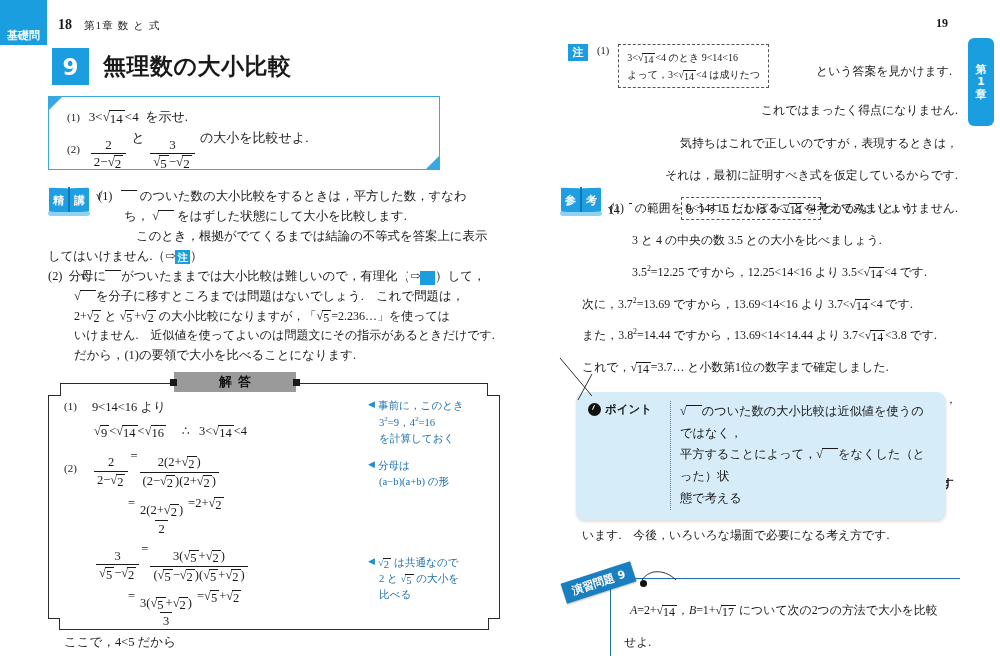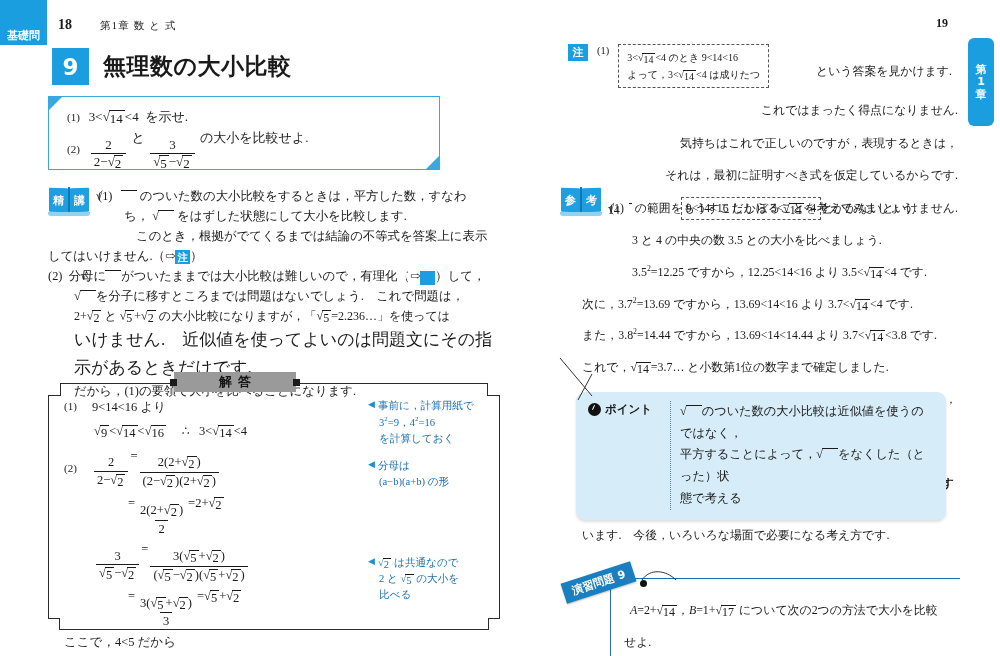--- a/index.html
+++ b/index.html
@@ -38,21 +38,21 @@
     font-family:"DejaVu Sans","Liberation Sans",sans-serif;
   }
 
   
   .left-page  { position:absolute; left:0;   top:0; width:520px; height:656px; }
   .right-page { position:absolute; left:520px; top:0; width:480px; height:656px; }
 
   
   .runhead-left {
     position:absolute; left:58px; top:17px;
-    display:flex; align-items:baseline; gap:28px;
+    display:flex; align-items:baseline; gap:12px;
   }
   .runhead-left .folio { font-weight:bold; font-size:14px; }
   .runhead-left .chap  { font-size:10.5px; letter-spacing:1.2px; }
   .runhead-right {
     position:absolute; right:52px; top:16px;
     font-weight:bold; font-size:12px;font-family:Liberation Serif, serif;
   }
 
   
   .sec-title { position:absolute; left:52px; top:48px; display:flex; align-items:center; gap:14px; }
@@ -348,21 +348,21 @@
               <span class="rand">5</span>
             </span>+<span class="sqrt">
               <span class="rad">√</span>
               <span class="rand">2</span>
             </span></span>
         <span>の大小比較になりますが，「</span><span class="m"><span class="sqrt">
               <span class="rad">√</span>
               <span class="rand">5</span>
             </span></span><span>=2.236…</span><span>」を使っては</span>
       </p>
-      <p class="hang2" style="font-size:17px;line-height:1.62">いけません.　近似値を使ってよいのは問題文にその指示があるときだけです.</p>
+      <p class="hang2" style="font-size:12px;line-height:1.62">いけません.　近似値を使ってよいのは問題文にその指示があるときだけです.</p>
       <p class="hang2" style="font-size:12.4px;line-height:1.62">だから，(1)の要領で大小を比べることになります.</p>
     </div>
 
     <div class="sol-wrap">
       <div class="sol-frame">
         <div class="sol-notch-l"></div>
         <div class="sol-notch-r"></div>
       </div>
       <div class="sol-tab">解答</div>
 
@@ -484,21 +484,21 @@
           &nbsp;&nbsp;&nbsp;&nbsp;&nbsp;&nbsp;
           2&lt;
         </div>
 
       </div>
 
       <div class="sol-side">
         <div class="note">
           <div class="hd">
               <span class="tri">◀</span>
-              <span>事前に，計算用紙で</span>
+              <span>事前に，このとき</span>
             </div>
           <div class="ln m">3<sup class="exp">2</sup>=9，4<sup class="exp">2</sup>=16</div>
           <div class="ln">を計算しておく</div>
         </div>
         <div class="note">
           <div class="hd">
               <span class="tri">◀</span>
               <span>分母は</span>
             </div>
           <div class="ln">(a−b)(a+b) の形</div>

